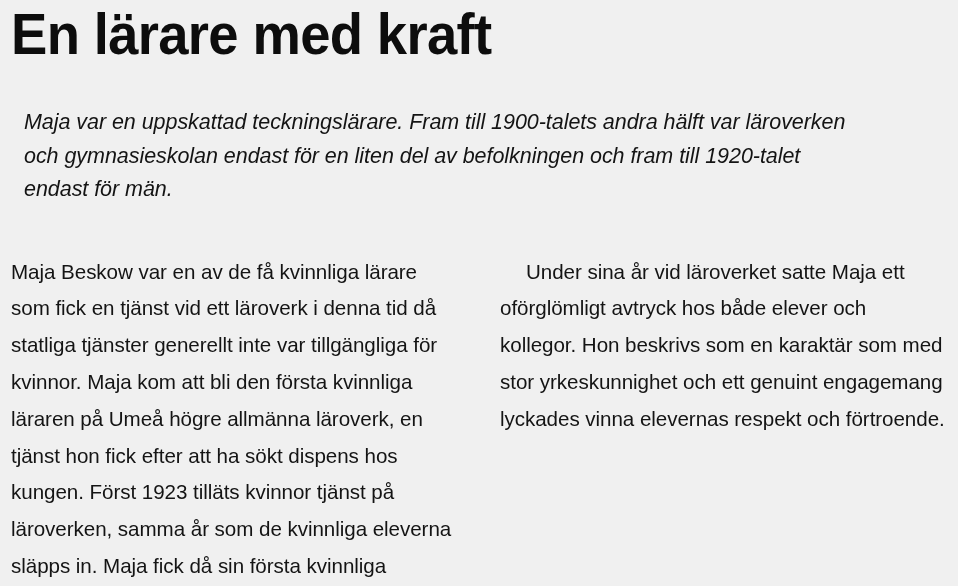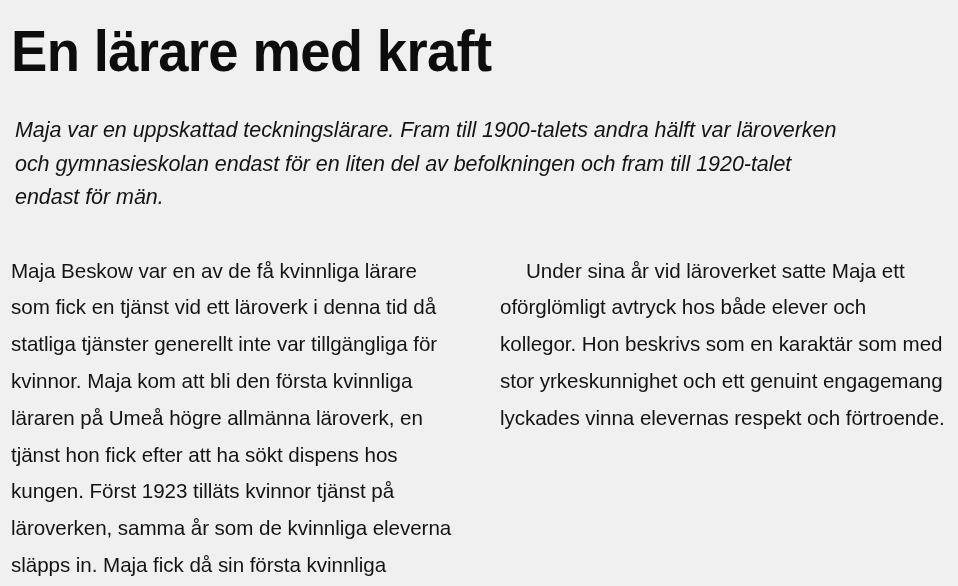--- a/index.html
+++ b/index.html
@@ -16,40 +16,40 @@
     font-family: "Liberation Sans", sans-serif;
     color: #141414;
     -webkit-font-smoothing: antialiased;
   }
 
   .article {
     position: relative;
     width: 958px;
     height: 586px;
     box-sizing: border-box;
-    padding: 17px 11px;
+    padding: 0 11px;
   }
 
   
   .headline {
     margin: 0;
     padding-top: 5px;
     font-size: 57px;
     line-height: 1.02;
     font-weight: 700;
     letter-spacing: -0.7px;
     color: #0d0d0d;
     transform: scaleX(0.955);
     transform-origin: left center;
     white-space: nowrap;
   }
 
   
   .lead {
-    margin: 4px;
+    margin: 13px;
     padding-top: 30px;
     width: 840px;
     font-size: 21.5px;
     line-height: 33.5px;
     font-style: italic;
     font-weight: 400;
     color: #141414;
     letter-spacing: -0.05px;
   }
 

